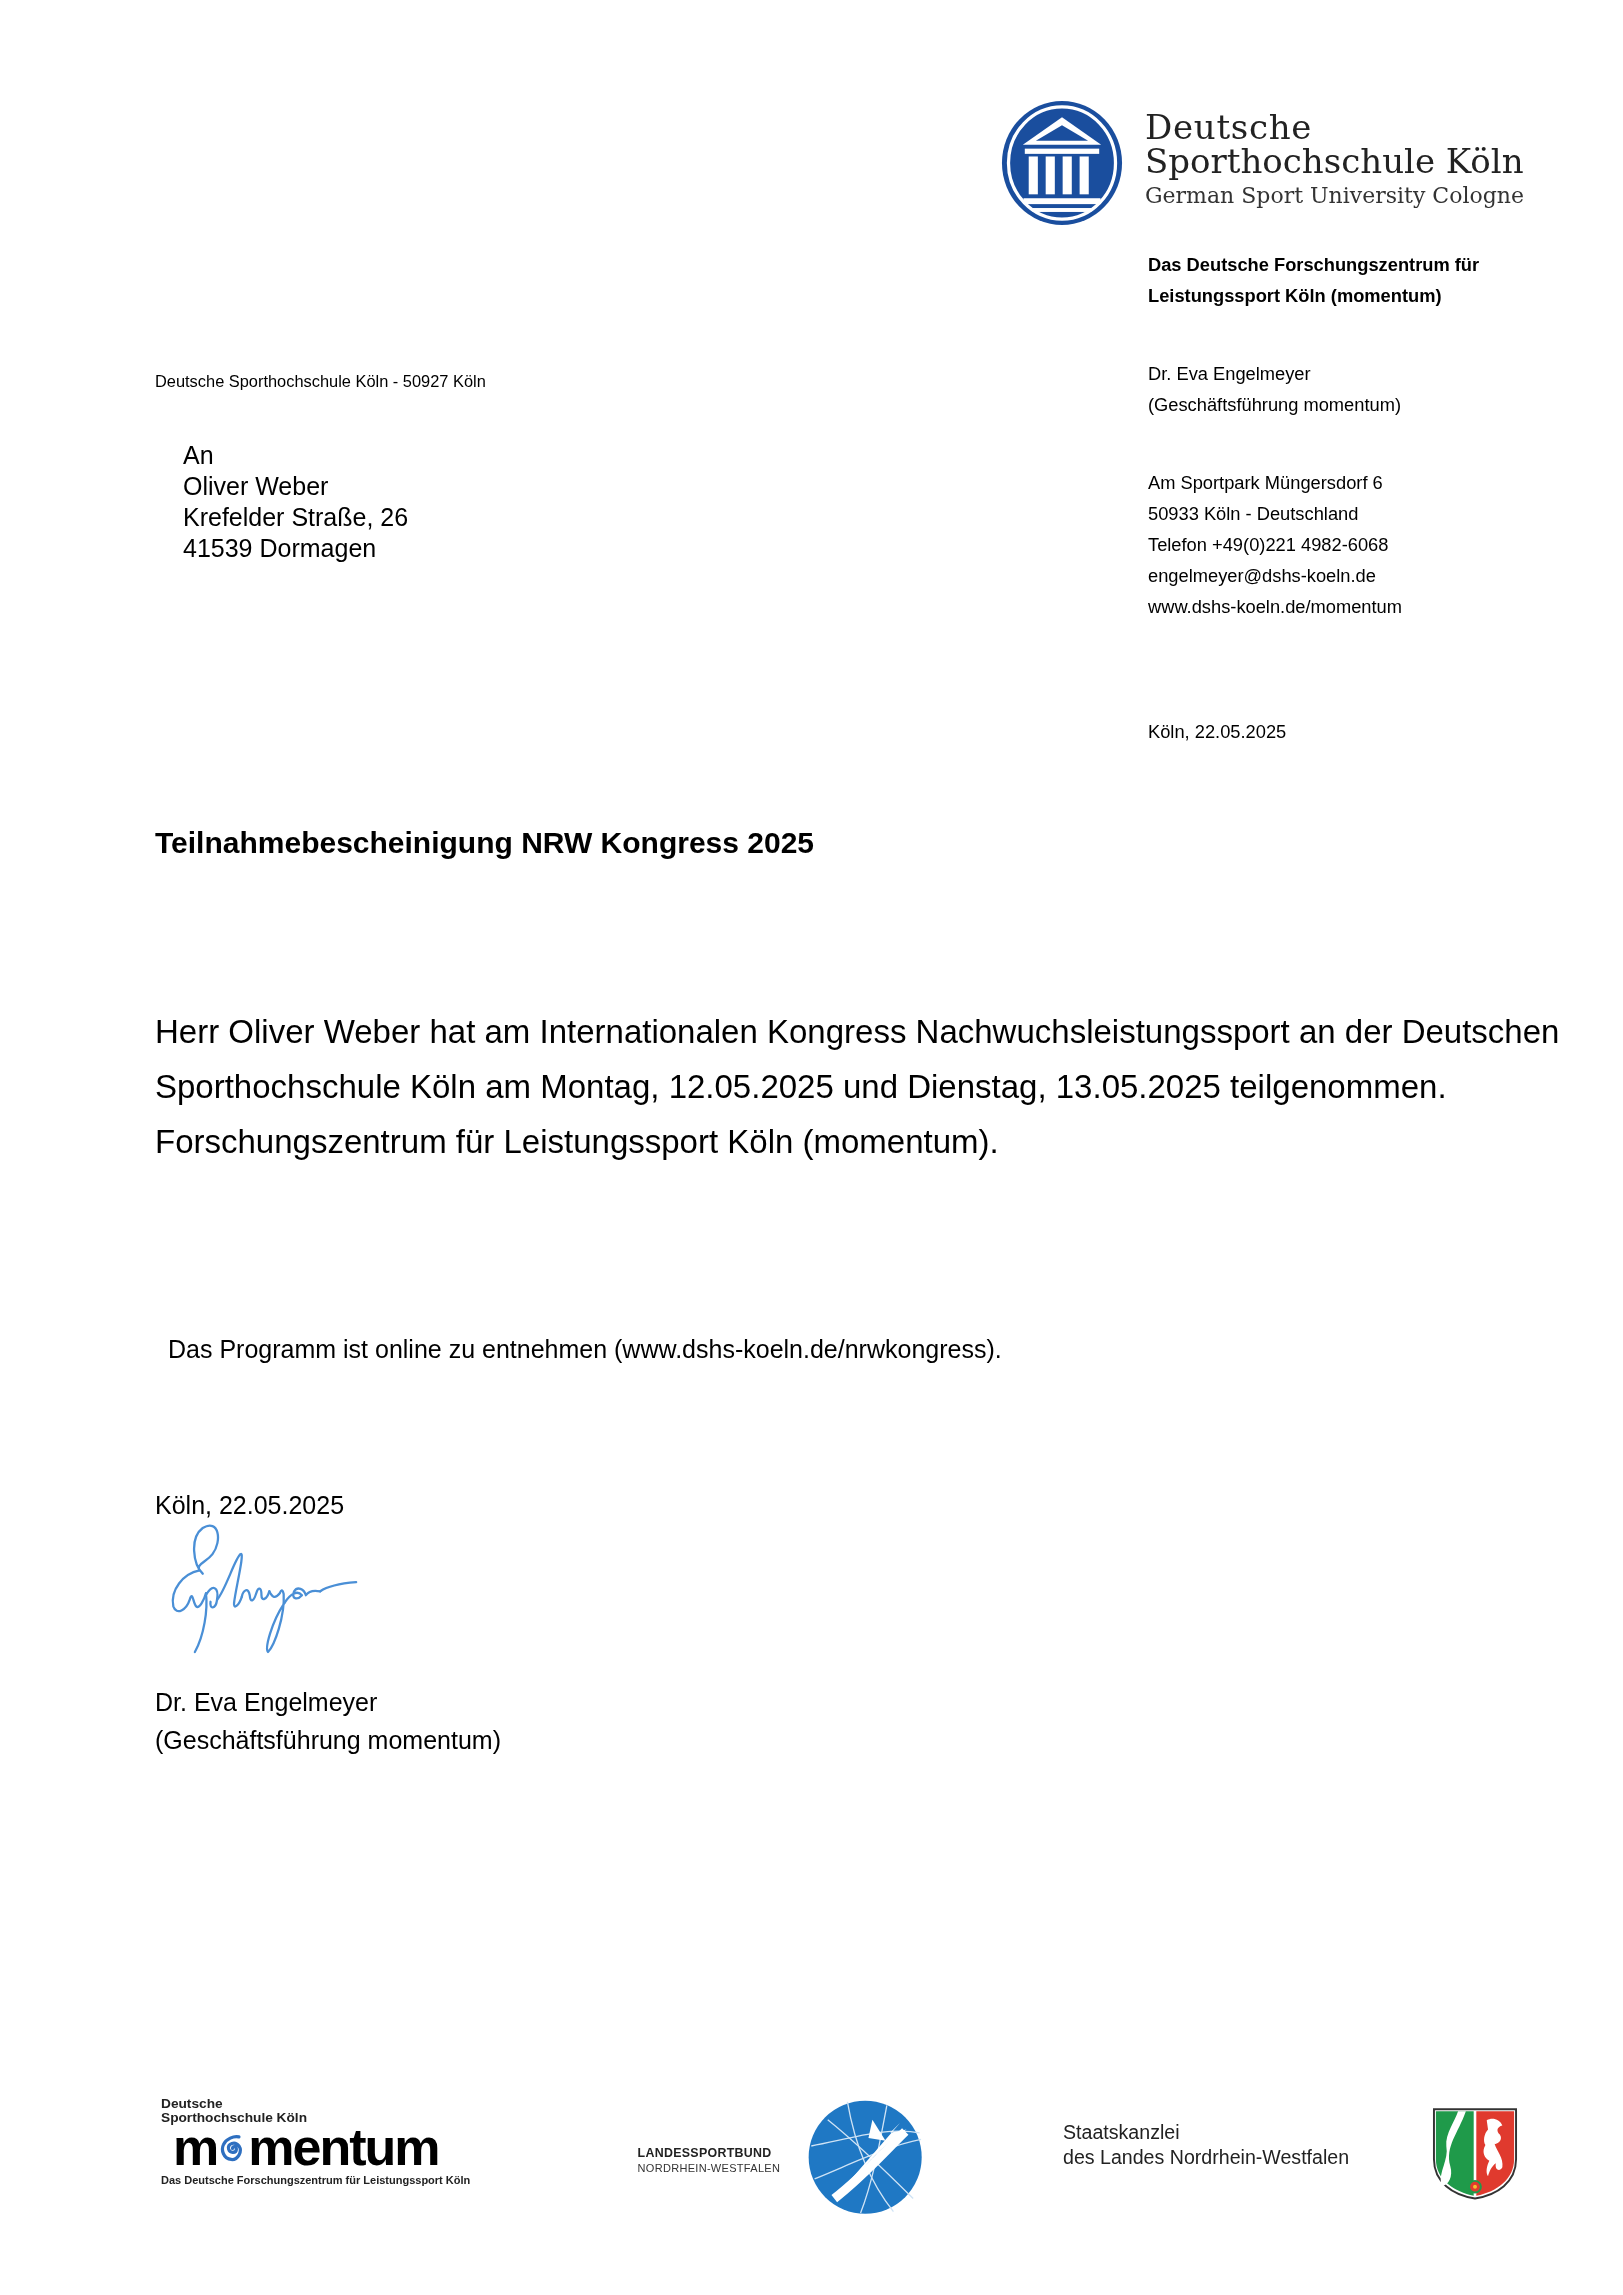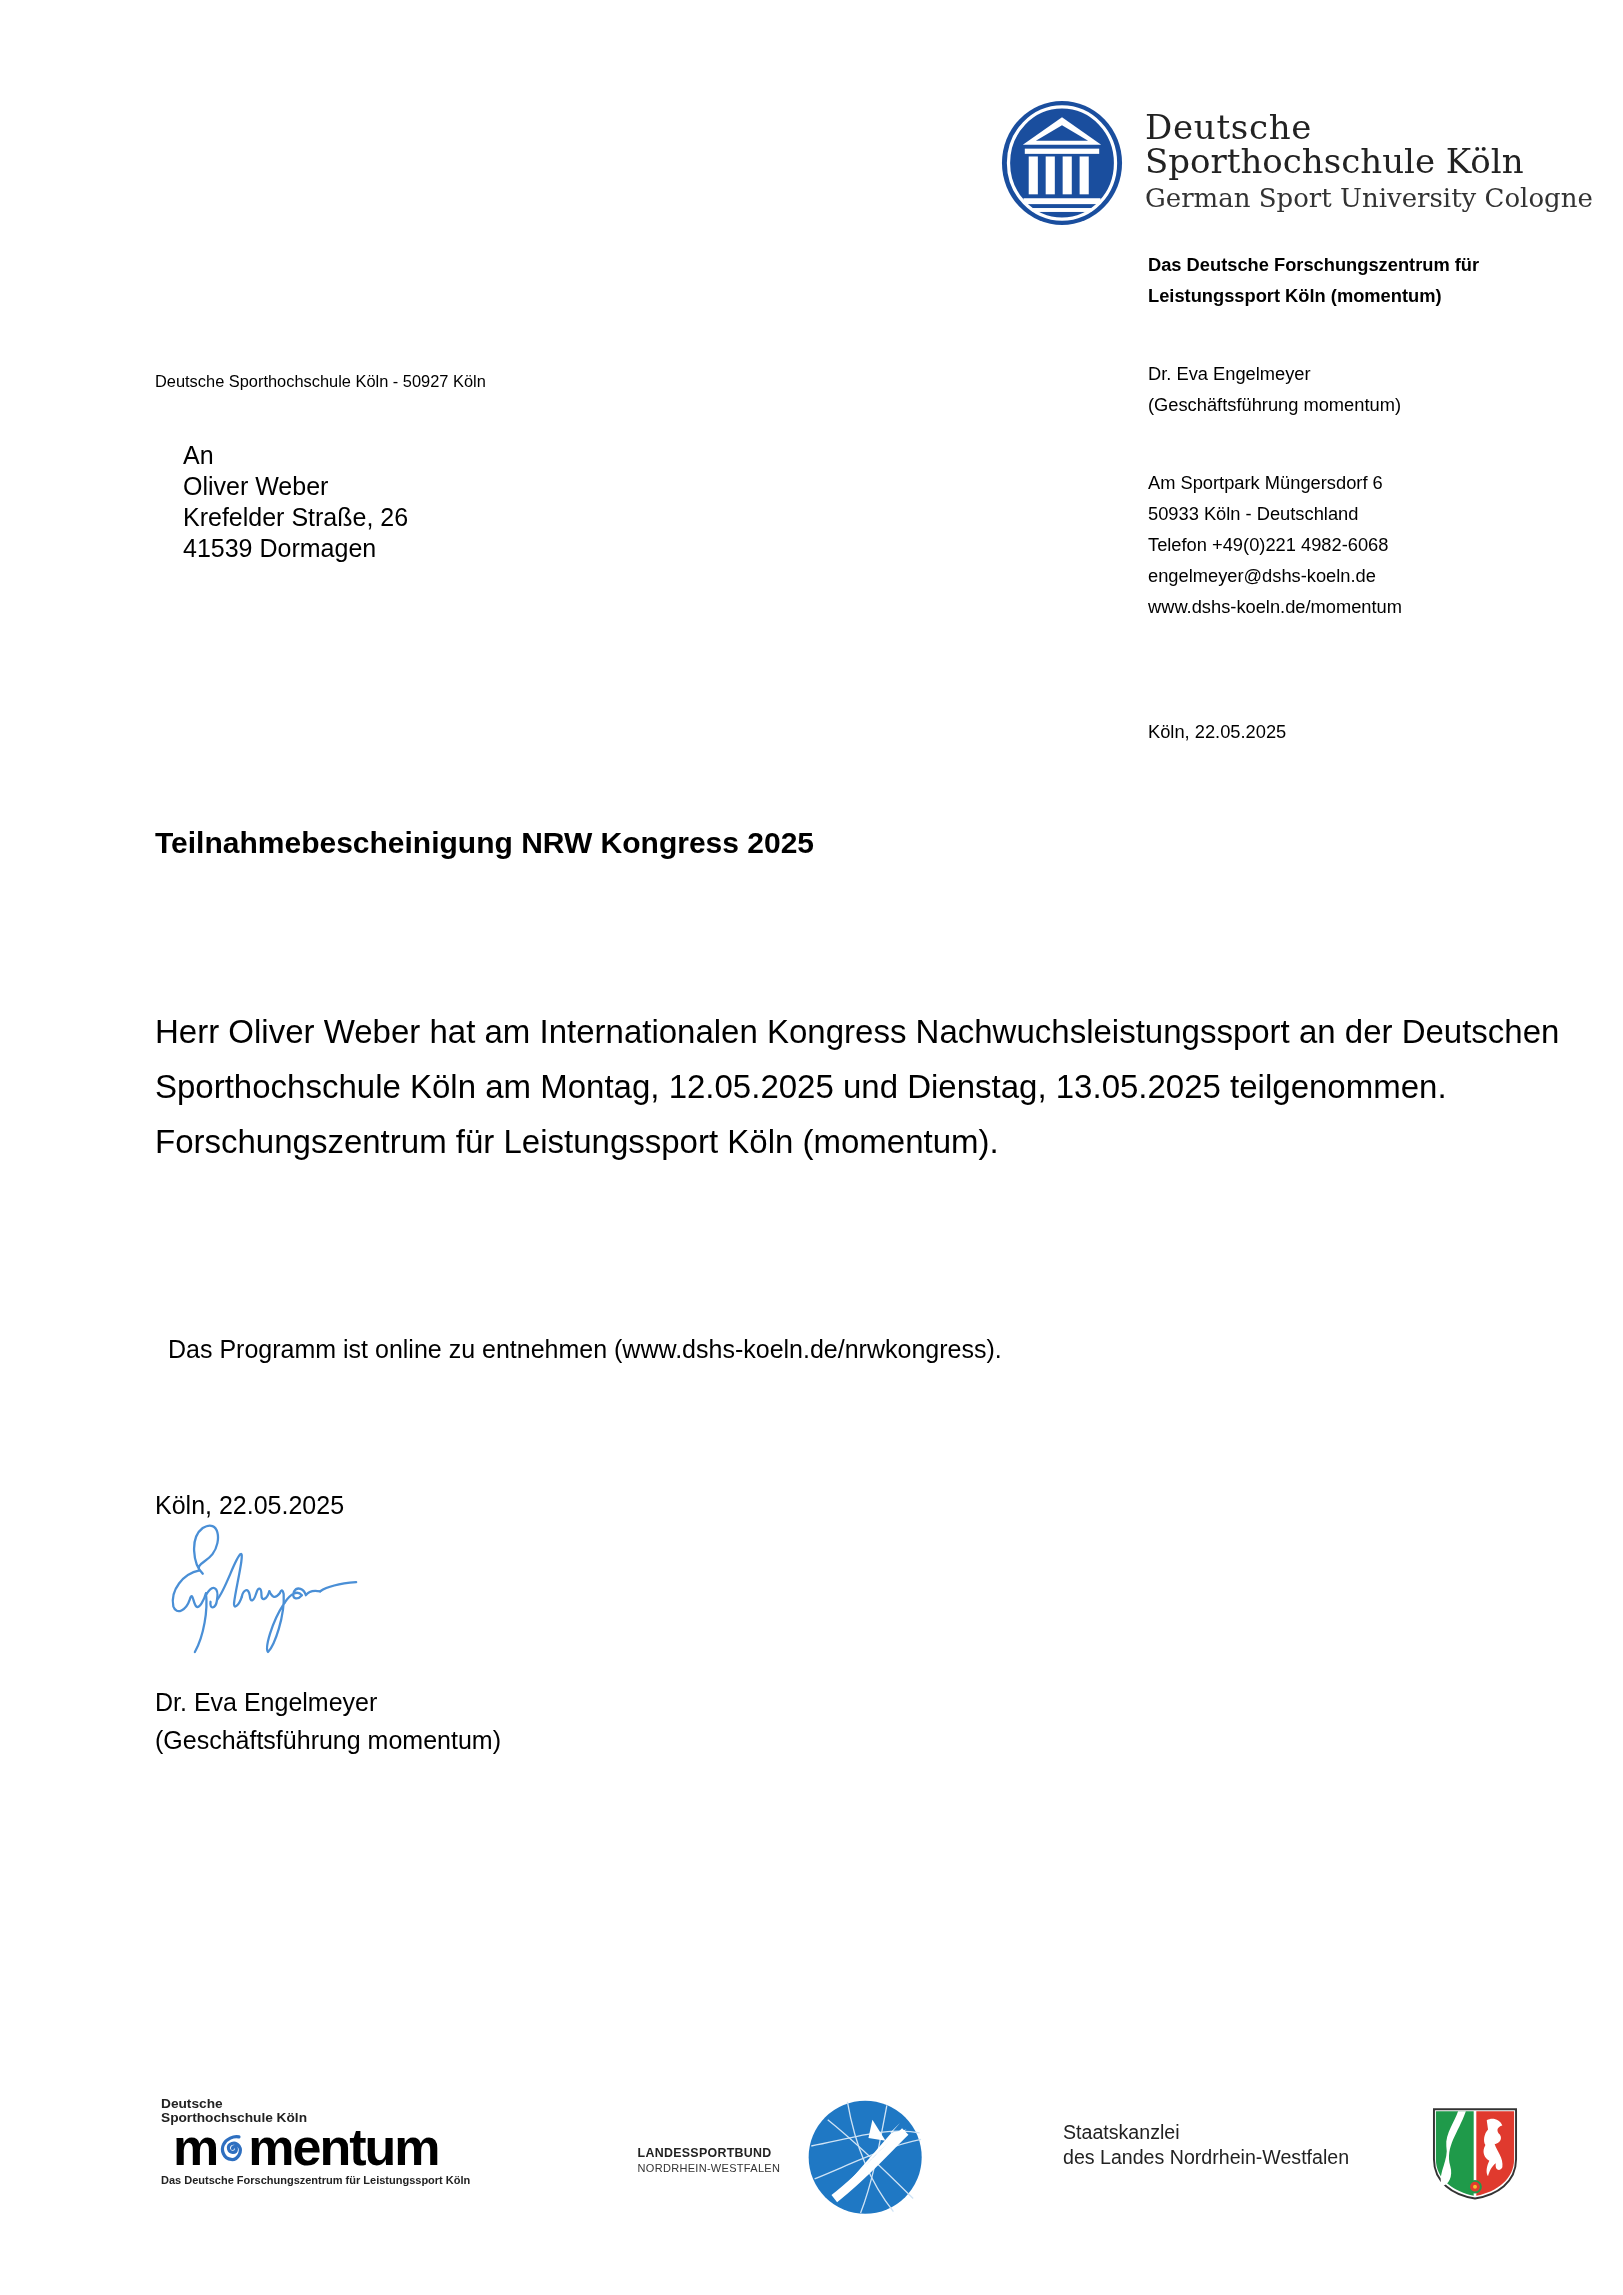--- a/index.html
+++ b/index.html
@@ -22,21 +22,21 @@
     <rect x="38" y="76" width="114" height="8" fill="#fff"></rect>
     <rect x="44" y="88" width="14" height="58" fill="#fff"></rect>
     <rect x="70" y="88" width="14" height="58" fill="#fff"></rect>
     <rect x="96" y="88" width="14" height="58" fill="#fff"></rect>
     <rect x="122" y="88" width="14" height="58" fill="#fff"></rect>
     <rect x="36" y="152" width="118" height="9" fill="#fff"></rect>
     <rect x="50" y="167" width="90" height="6" fill="#fff"></rect>
   </svg>
   <div class="abs serif-logo" style="left:145px; top:7.9px; font-size:34px; color:#222; letter-spacing:0.7px;">Deutsche</div>
   <div class="abs serif-logo" style="left:145px; top:42px; font-size:34px; color:#222;">Sporthochschule Köln</div>
-  <div class="abs serif-logo" style="left:145px; top:84px; font-size:26px; color:#333;">German Sport University Cologne</div>
+  <div class="abs serif-logo" style="left:145px; top:84px; font-size:22px; color:#333;">German Sport University Cologne</div>
 </div>
 
 <div class="abs small" style="left:1148px; top:249px; font-weight:bold;">
   <div>Das Deutsche Forschungszentrum für</div>
   <div>Leistungssport Köln (momentum)</div>
 </div>
 
 <div class="abs small" style="left:1148px; top:358px;">
   <div>Dr. Eva Engelmeyer</div>
   <div>(Geschäftsführung momentum)</div>

